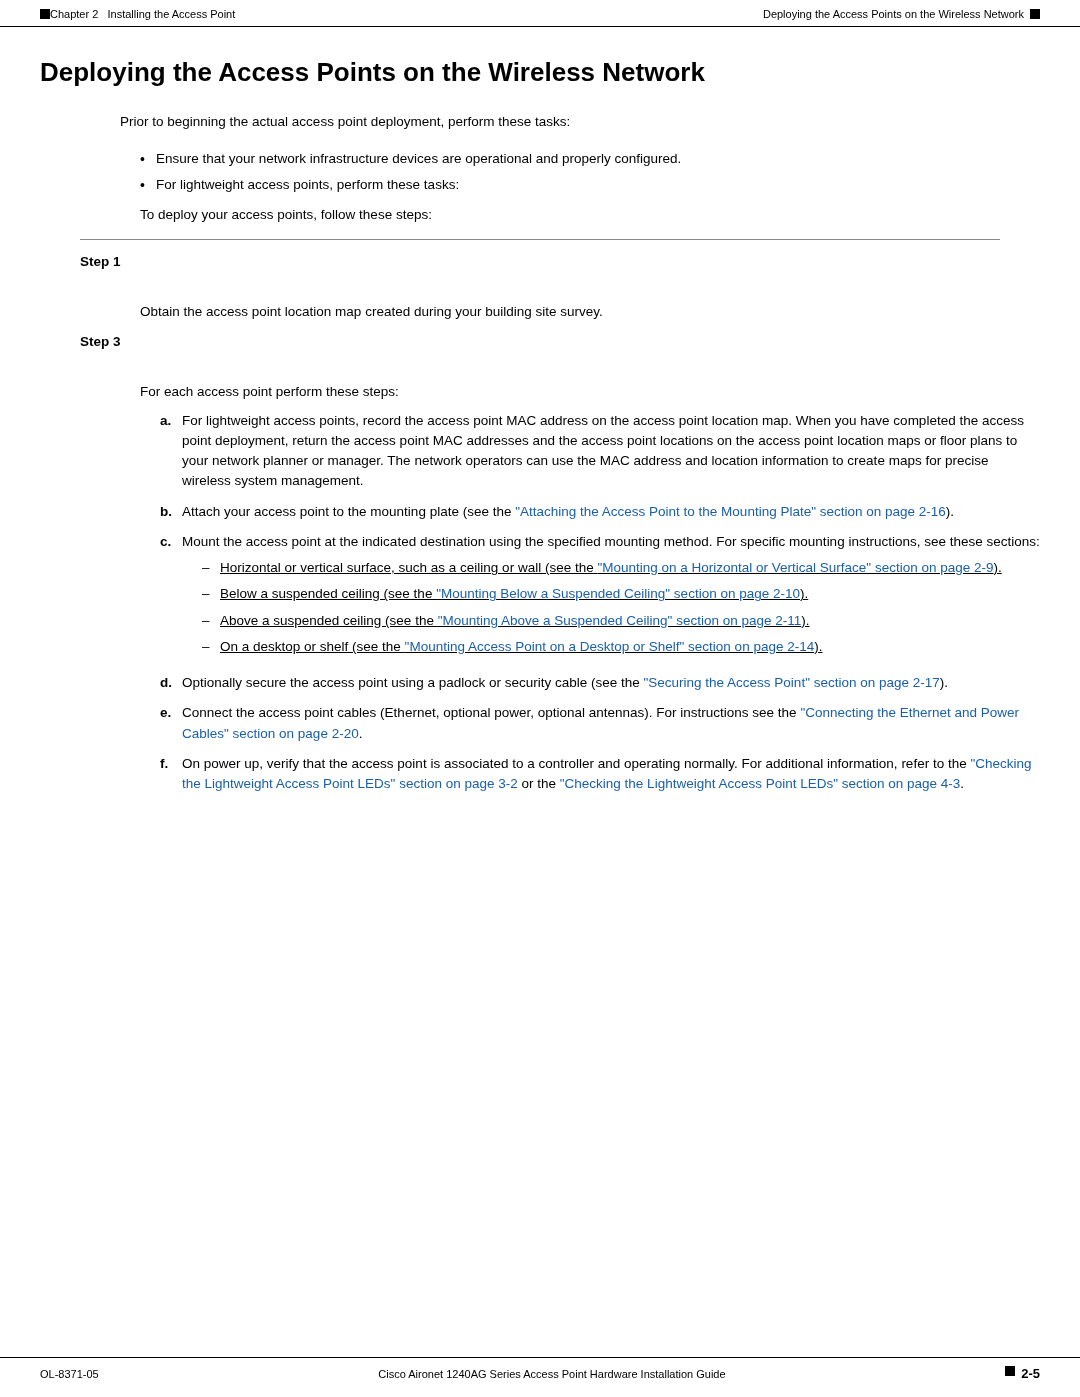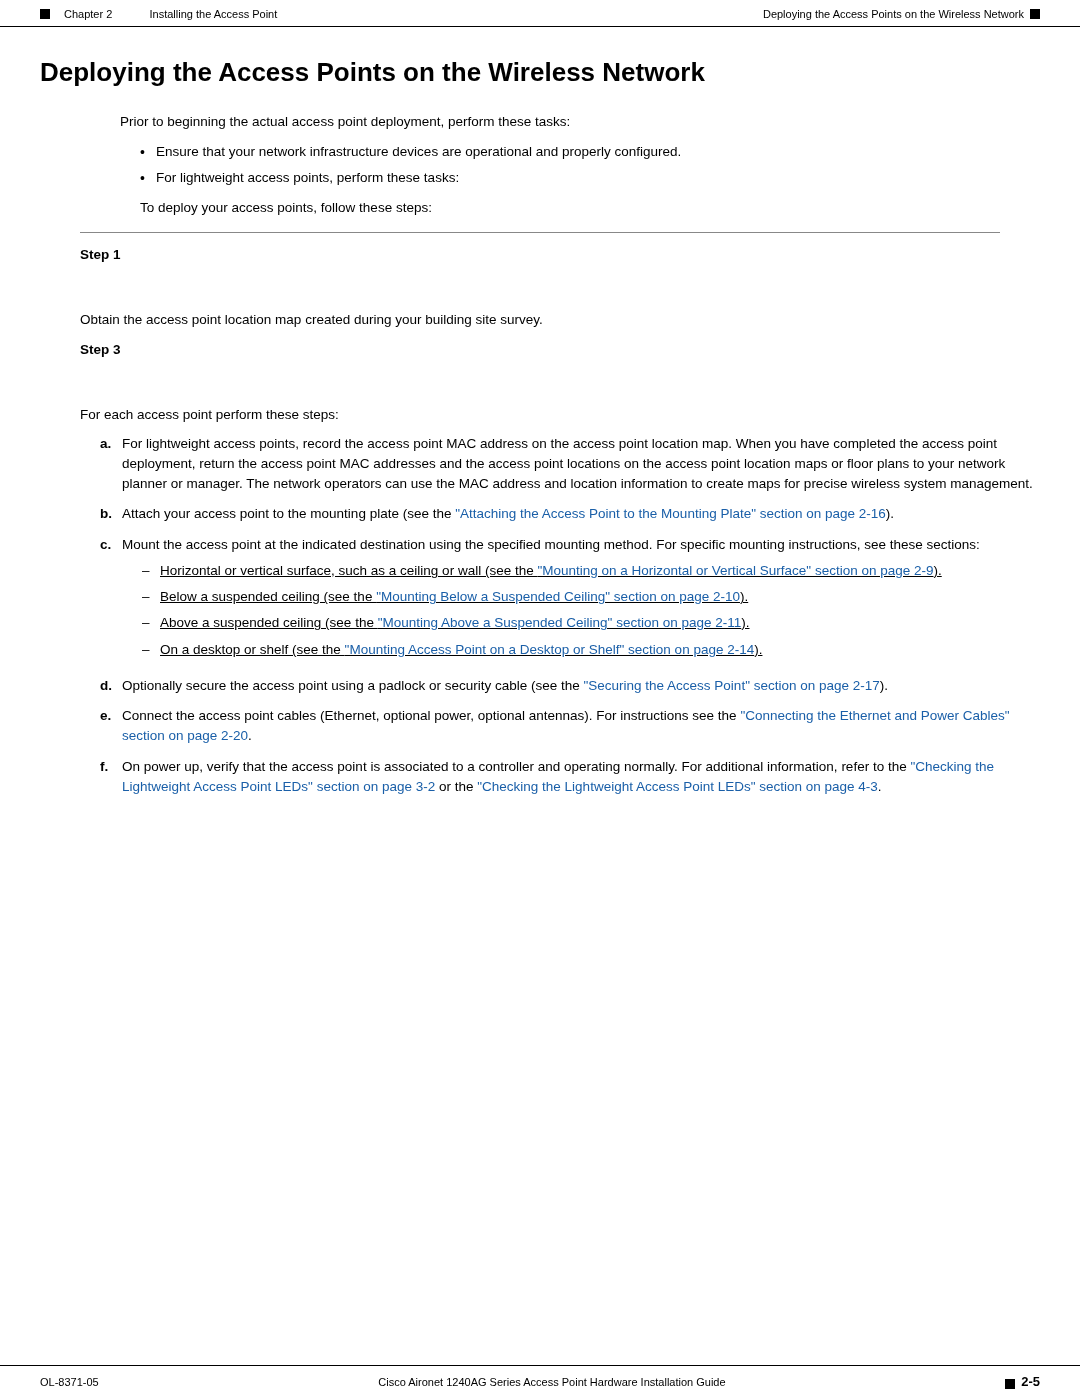--- a/index.html
+++ b/index.html
@@ -28,21 +28,21 @@
       display: flex;
       justify-content: space-between;
       align-items: center;
       padding: 8px 40px 6px 40px;
       border-bottom: 1px solid #000;
       font-size: 11px;
     }
     .top-header-left {
       display: flex;
       align-items: center;
-      gap: 14px;
+      gap: 0;
     }
     .top-header-right {
       display: flex;
       align-items: center;
       gap: 6px;
       font-weight: normal;
     }
     .header-bar-icon {
       width: 10px;
       height: 10px;
@@ -56,21 +56,21 @@
     }
     
     .page-title {
       font-size: 26px;
       font-weight: bold;
       margin-bottom: 24px;
       line-height: 1.2;
     }
     .body-text-intro {
       margin-left: 80px;
-      margin-bottom: 10px;
+      margin-bottom: 17px;
       line-height: 1.5;
     }
     
     .bullet-list {
       margin-left: 100px;
       margin-bottom: 10px;
       list-style: none;
     }
     .bullet-list li {
       position: relative;
@@ -92,21 +92,20 @@
     }
     .steps-separator {
       border: none;
       border-top: 1px solid #888;
       margin: 14px 40px 14px 40px;
     }
     .step-row {
       display: flex;
       margin-bottom: 12px;
       padding-left: 40px;
-      flex-direction: column;
     }
     .step-label {
       font-weight: bold;
       min-width: 60px;
       flex-shrink: 0;
     }
     .step-content {
       flex: 1;
       line-height: 1.5;
       margin-top: 48px;
@@ -149,38 +148,38 @@
       left: 0;
     }
     
     a, .link {
       color: #1a5fa8;
       text-decoration: none;
     }
     
     .footer {
       position: absolute;
-      bottom: 0;
+      bottom: 8px;
       left: 0;
       right: 0;
       border-top: 1px solid #000;
       display: flex;
       justify-content: space-between;
       align-items: center;
       padding: 8px 40px;
       font-size: 11px;
     }
     .footer-center {
       text-align: center;
       flex: 1;
       font-size: 11px;
     }
     .footer-right {
       display: flex;
-      align-items: flex-end;
+      align-items: flex-start;
       gap: 6px;
       font-weight: bold;
       font-size: 13px;
     }
     .footer-bar-icon {
       width: 10px;
       height: 10px;
       background: #000;
       display: inline-block;
     }

